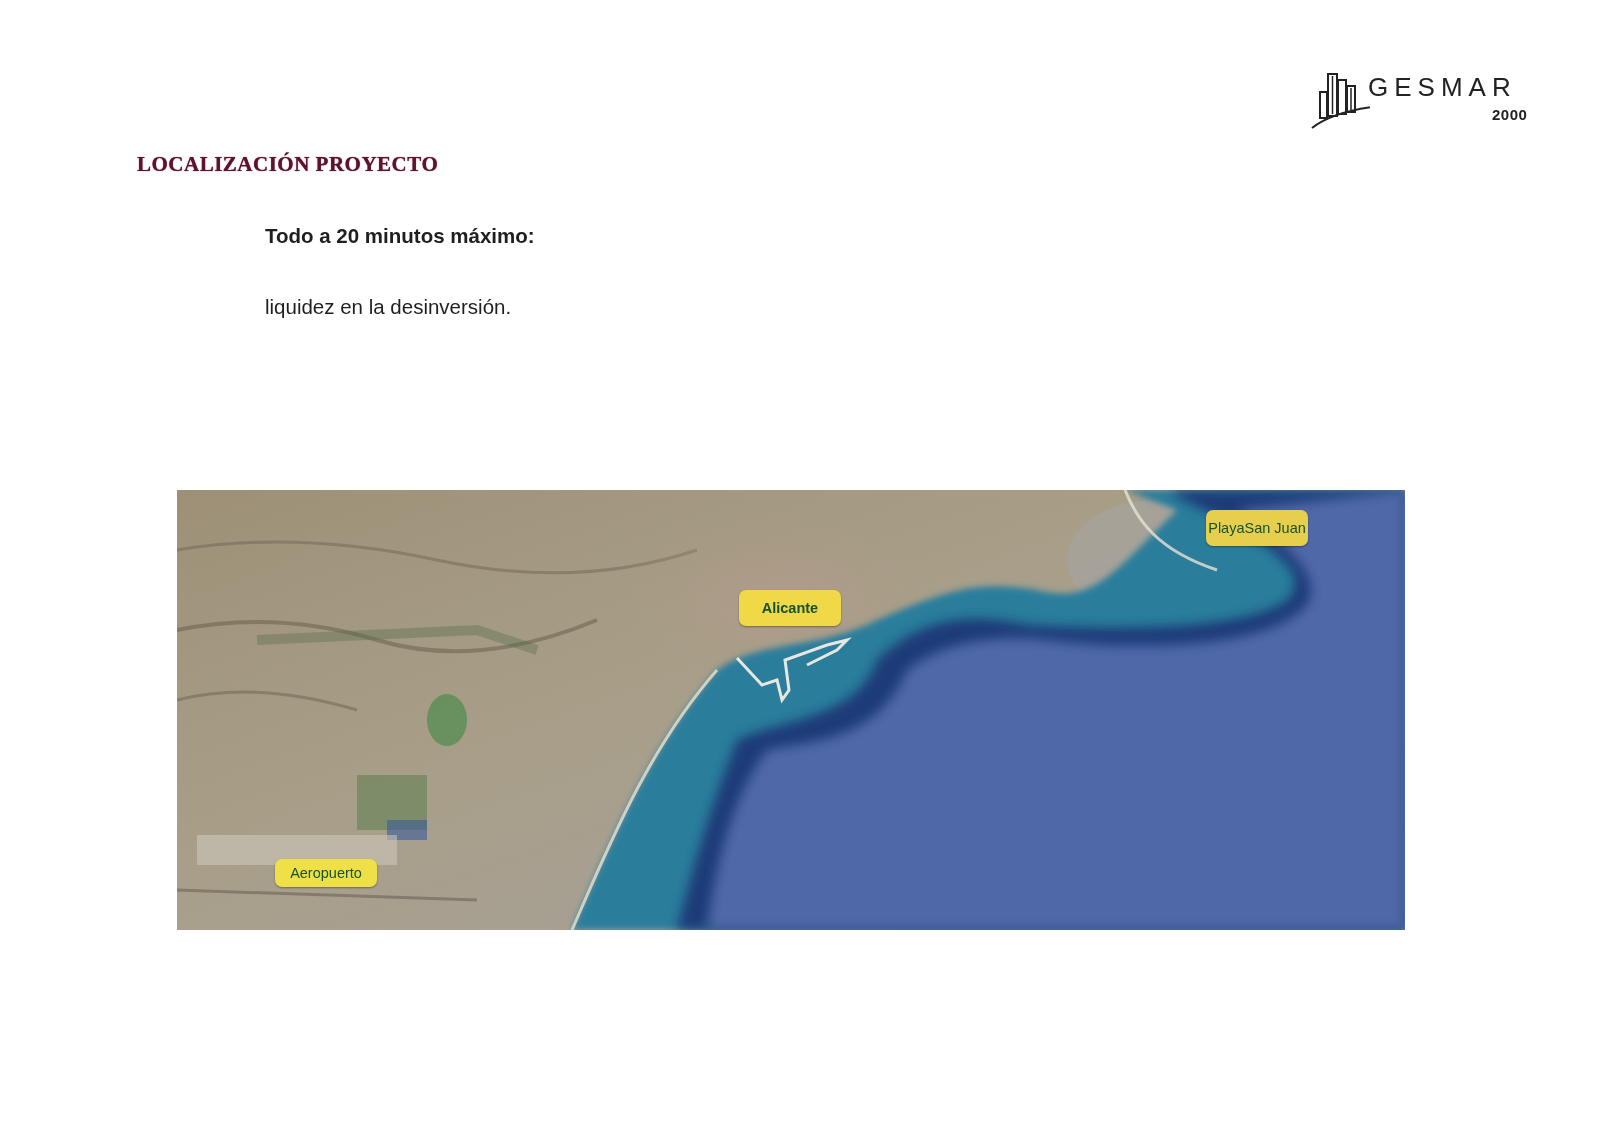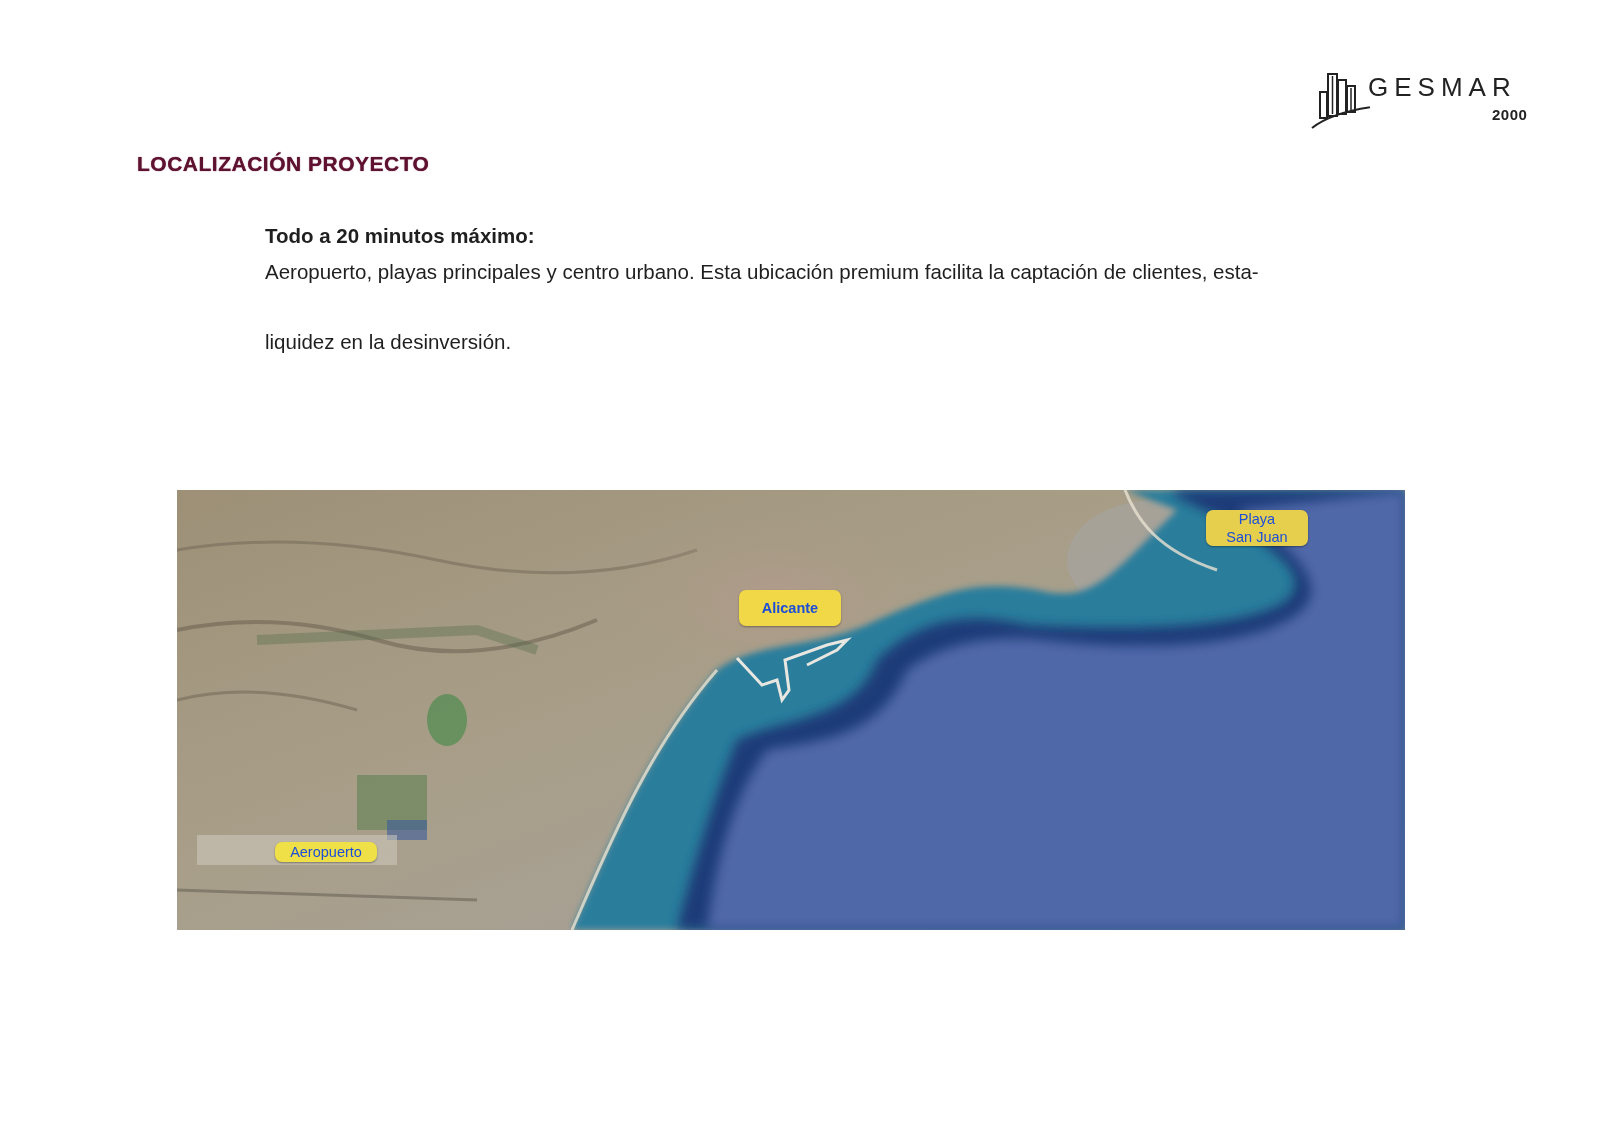--- a/index.html
+++ b/index.html
@@ -3,33 +3,33 @@
 <meta charset="utf-8">
 <style>
   html, body { margin: 0; padding: 0; background: #ffffff; }
   body { width: 1600px; height: 1130px; position: relative; overflow: hidden; font-family: "Liberation Sans", sans-serif; color: #1a1a1a; }
 
   .logo { position: absolute; left: 1310px; top: 66px; width: 230px; height: 70px; }
   .logo svg { position: absolute; left: 0; top: 0; }
   .logo-word { position: absolute; left: 58px; top: 6px; font-family: "Liberation Sans", sans-serif; font-size: 26px; letter-spacing: 6px; color: #222; font-weight: 400; }
   .logo-year { position: absolute; left: 182px; top: 40px; font-size: 15px; color: #222; letter-spacing: 0.5px; font-weight: bold; }
 
-  .section-title { position: absolute; left: 137px; top: 152px; font-size: 21px; font-weight: 900; color: #5e1230; letter-spacing: 0.5px; font-family: Liberation Sans, sans-serif; text-shadow: 0 0 1px #5e1230; }
+  .section-title { position: absolute; left: 137px; top: 152px; font-size: 21px; font-weight: 900; color: #5e1230; letter-spacing: 0.5px; font-family: Liberation Serif, serif; text-shadow: 0 0 1px #5e1230; }
 
   .content { position: absolute; left: 257px; top: 214px; width: 1120px; font-size: 20.5px; line-height: 27.5px; color: #1f1f1f; }
   .content .lead { font-weight: 700; }
   .content p { margin: 8px; }
   .content .gap { height: 27px; }
 
   .map { position: absolute; left: 177px; top: 490px; width: 1228px; height: 440px; overflow: hidden; background: #a79c84; }
   .map svg { position: absolute; left: 0; top: 0; }
 
-  .pin-label { position: absolute; background: #f0d846; border-radius: 7px; color: #1d4ed8; font-size: 14.5px; text-align: center; box-shadow: 0 1px 2px rgba(0,0,0,0.35); line-height: 18px; display: flex; align-items: center; justify-content: center; flex-direction: column; }
+  .pin-label { position: absolute; background: #f0d846; border-radius: 7px; color: #14532d; font-size: 14.5px; text-align: center; box-shadow: 0 1px 2px rgba(0,0,0,0.35); line-height: 18px; display: flex; align-items: center; justify-content: center; flex-direction: row; }
   .pin-label.alicante { left: 562px; top: 100px; width: 102px; height: 36px; font-weight: bold; }
-  .pin-label.aeropuerto { left: 98px; top: 352px; width: 102px; height: 20px; background: #efe048; }
+  .pin-label.aeropuerto { left: 98px; top: 369px; width: 102px; height: 28px; background: #efe048; }
   .pin-label.sanjuan { left: 1029px; top: 20px; width: 102px; height: 36px; background: #e7cf4e; }
 </style>
 </head>
 <body>
 
 <div class="logo">
   <svg width="60" height="70" viewBox="0 0 60 70">
     <path d="M2 62 Q30 40 100 38" stroke="#222" stroke-width="2" fill="none"></path>
     <rect x="10" y="26" width="7" height="26" fill="none" stroke="#222" stroke-width="2"></rect>
     <rect x="18" y="8" width="9" height="42" fill="none" stroke="#222" stroke-width="2"></rect>
@@ -39,21 +39,20 @@
     <line x1="41" y1="22" x2="41" y2="44" stroke="#222" stroke-width="1.5"></line>
   </svg>
   <span class="logo-word">GESMAR</span>
   <span class="logo-year">2000</span>
 </div>
 
 <div class="section-title">LOCALIZACIÓN PROYECTO</div>
 
 <div class="content">
   <p class="lead">Todo a 20 minutos máximo:</p>
-  <p>Aeropuerto, playas principales y centro urbano. Esta ubicación premium facilita la captación de clientes, esta-</p>
   <div class="gap"></div>
   <p>liquidez en la desinversión.</p>
 </div>
 
 <div class="map">
   <svg width="1228" height="440" viewBox="0 0 1228 440">
     <defs>
       <linearGradient id="landG" x1="0" y1="0" x2="1" y2="1">
         <stop offset="0" stop-color="#9d9077"></stop>
         <stop offset="0.4" stop-color="#a89e88"></stop>

